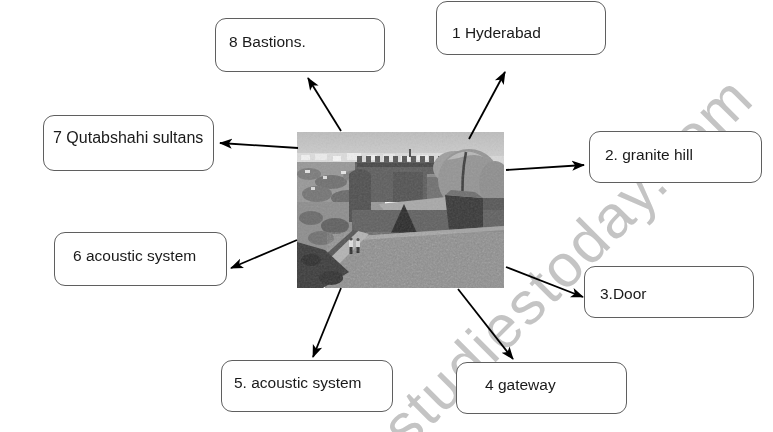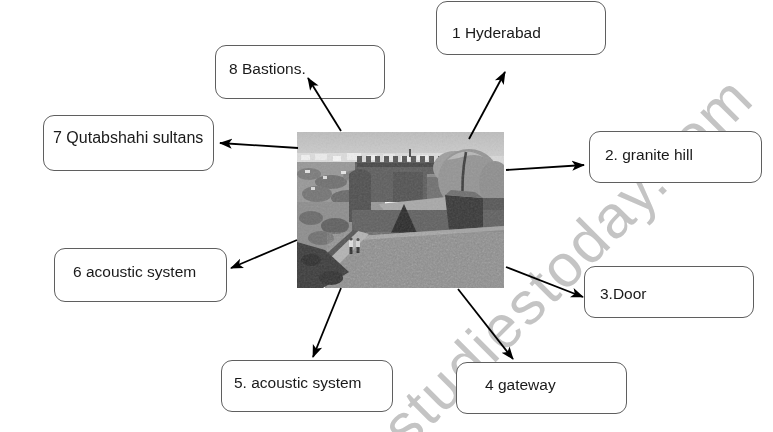--- a/index.html
+++ b/index.html
@@ -15,25 +15,25 @@
   }
   .photo{position:absolute;left:297px;top:132px;width:207px;height:156px;z-index:3;}
   .arrows{position:absolute;left:0;top:0;width:773px;height:432px;z-index:5;pointer-events:none;}
   .box{
     position:absolute;z-index:4;background:#ffffff;
     border:1.4px solid #5f5f5f;border-radius:11px;
     display:flex;align-items:center;box-sizing:border-box;
     font-size:15.5px;color:#1a1a1a;
   }
   .box span{display:block;}
-  .b8{left:215px;top:18px;width:170px;height:54px;padding:0 0 6px 13px;margin-top:27px;}
+  .b8{left:215px;top:18px;width:170px;height:54px;padding:0 0 6px 13px;}
   .b1{left:436px;top:1px;width:170px;height:54px;padding:16px 0 6px 15px;}
   .b7{left:43px; top:115px;width:171px;height:56px;padding:0 0 10px 9px;font-size:16px;}
   .b2{left:589px;top:131px;width:173px;height:52px;padding:0 0 4px 15px;}
-  .b6{left:54px; top:248px;width:173px;height:54px;padding:0 0 6px 18px;}
+  .b6{left:54px; top:232px;width:173px;height:54px;padding:0 0 6px 18px;}
   .b3{left:584px;top:266px;width:170px;height:52px;padding:12px 0 8px 15px;}
   .b5{left:221px;top:360px;width:172px;height:52px;padding:0 0 6px 12px;}
   .b4{left:456px;top:362px;width:171px;height:52px;padding:0 0 6px 28px;}
 </style>
 </head>
 <body>
 
 <div class="canvas">
 
   <div class="watermark">studiestoday.com</div>

